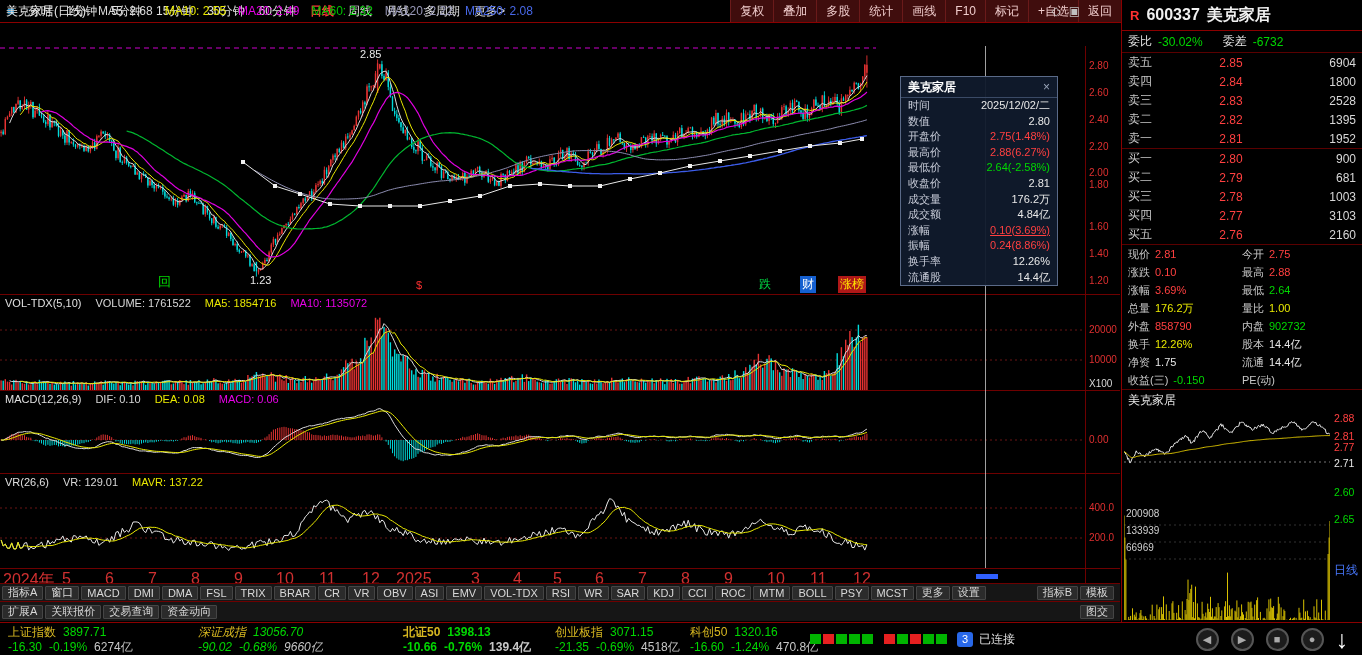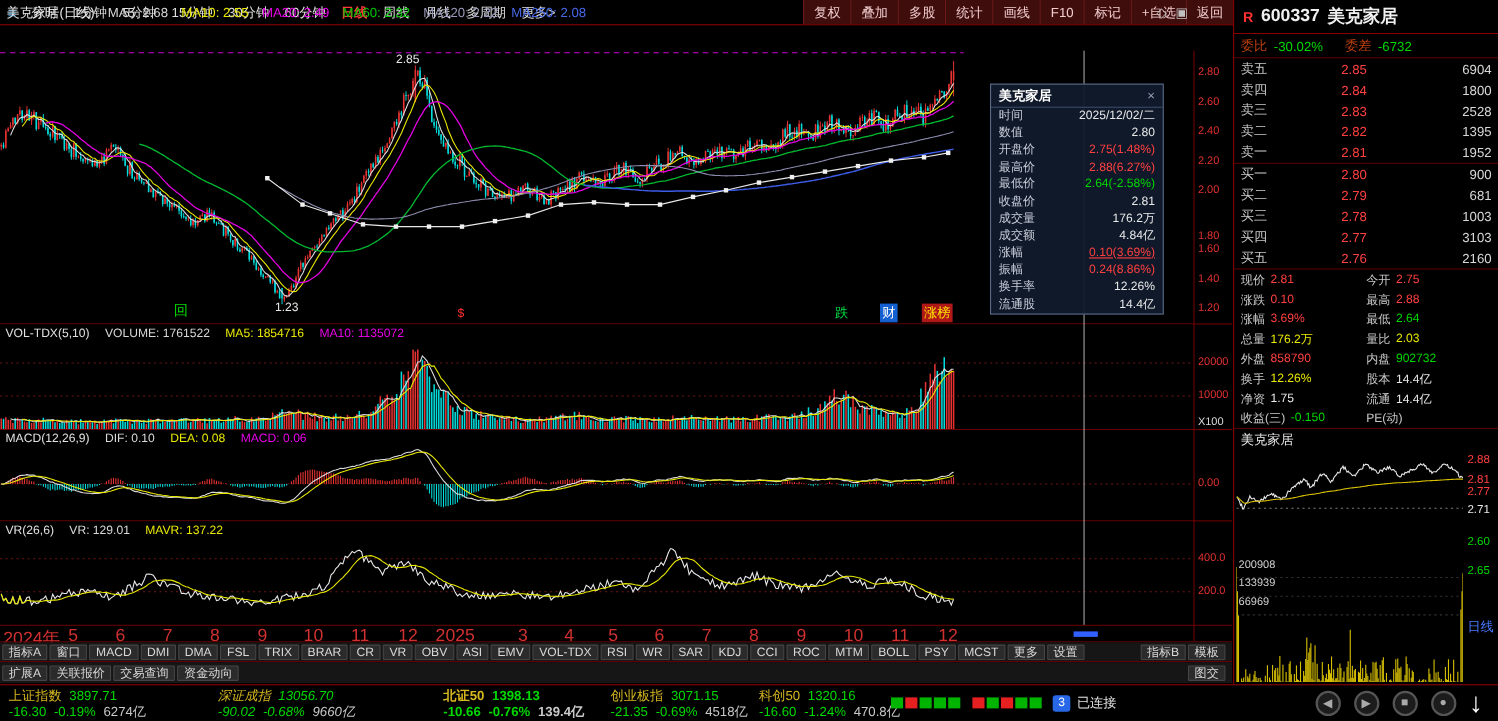--- a/index.html
+++ b/index.html
@@ -52,21 +52,21 @@
 .blk:nth-child(5){margin-right:9px}
 .blk-u{background:#e62020}.blk-d{background:#00b400}
 .conn-badge{width:16px;height:15px;background:#2868e8;color:#fff;border-radius:3px;display:flex;align-items:center;justify-content:center;font-size:11px;margin-left:10px;align-self:center}
 .conn-text{color:#e0e0e0;margin-left:6px;align-self:center;font-size:12px}
 .overlay-icons{margin-left:auto;display:flex;align-items:center;gap:12px;padding-right:14px}
 .circle-icon{width:23px;height:23px;border-radius:50%;background:#1c1c1c;border:2px solid #555;color:#aaa;display:flex;align-items:center;justify-content:center;font-size:11px}
 .big-arrow{color:#fff;font-size:25px;font-weight:bold}
 
 .quote-panel{position:absolute;left:1121px;top:31px;width:241px;height:591px;background:#000;border-left:1px solid #8b0000;display:flex;flex-direction:column;font-size:12px}
 .wb-row{height:22px;display:flex;align-items:center;padding:0 6px;gap:6px;border-bottom:1px solid #5a0000}
-.ql{color:#c2410c}
+.ql{color:#e5e5e5}
 .green{color:#00d800}
 .book-row{height:19px;display:flex;align-items:center;padding:0 6px}
 .bk-label{color:#c8c8c8;width:40px}
 .bk-price{flex:1;text-align:center;color:#ff4040}
 .bk-vol{width:62px;text-align:right;color:#d8d8d8}
 .book-divider{height:1px;background:#5a0000;flex:none}
 .stat-row{height:18px;display:flex;padding:0 6px}
 .stat-cell{flex:1;display:flex;align-items:center;overflow:hidden}
 .st-label{color:#c8c8c8;margin-right:5px;font-size:11px;white-space:nowrap}
 .st-value{font-size:11px;white-space:nowrap}
@@ -2027,21 +2027,21 @@
             <span class="st-value" style="color: rgb(0, 216, 0);">2.64</span>
           </div>
         </div>
         <div class="stat-row">
           <div class="stat-cell">
             <span class="st-label">总量</span>
             <span class="st-value" style="color: rgb(232, 232, 0);">176.2万</span>
           </div>
           <div class="stat-cell">
             <span class="st-label">量比</span>
-            <span class="st-value" style="color: rgb(232, 232, 0);">2.03</span>
+            <span class="st-value" style="color: rgb(232, 232, 0);">1.00</span>
           </div>
         </div>
         <div class="stat-row">
           <div class="stat-cell">
             <span class="st-label">外盘</span>
             <span class="st-value" style="color: rgb(255, 64, 64);">858790</span>
           </div>
           <div class="stat-cell">
             <span class="st-label">内盘</span>
             <span class="st-value" style="color: rgb(0, 216, 0);">902732</span>
@@ -2460,21 +2460,21 @@
           <span class="pr-value" style="color: rgb(232, 232, 232);">14.4亿</span>
         </div>
       </div>
   </div>
 
 <span class="tick" style="top: 60.1081px; color: rgb(224, 48, 48);">2.80</span>
     <span class="tick" style="top: 86.9189px; color: rgb(224, 48, 48);">2.60</span>
     <span class="tick" style="top: 113.73px; color: rgb(224, 48, 48);">2.40</span>
     <span class="tick" style="top: 140.541px; color: rgb(224, 48, 48);">2.20</span>
     <span class="tick" style="top: 167.351px; color: rgb(224, 48, 48);">2.00</span>
-    <span class="tick" style="top: 209px; color: rgb(224, 48, 48);">1.80</span>
+    <span class="tick" style="top: 179px; color: rgb(224, 48, 48);">1.80</span>
     <span class="tick" style="top: 220.973px; color: rgb(224, 48, 48);">1.60</span>
     <span class="tick" style="top: 247.784px; color: rgb(224, 48, 48);">1.40</span>
     <span class="tick" style="top: 274.595px; color: rgb(224, 48, 48);">1.20</span>
     <span class="tick" style="top: 324px; color: rgb(224, 48, 48);">20000</span>
     <span class="tick" style="top: 354px; color: rgb(224, 48, 48);">10000</span>
     <span class="tick" style="top: 378px; color: rgb(216, 216, 216);">X100</span>
     <span class="tick" style="top: 434px; color: rgb(224, 48, 48);">0.00</span>
     <span class="tick" style="top: 502px; color: rgb(224, 48, 48);">400.0</span>
     <span class="tick" style="top: 532px; color: rgb(224, 48, 48);">200.0</span>
   </div>

